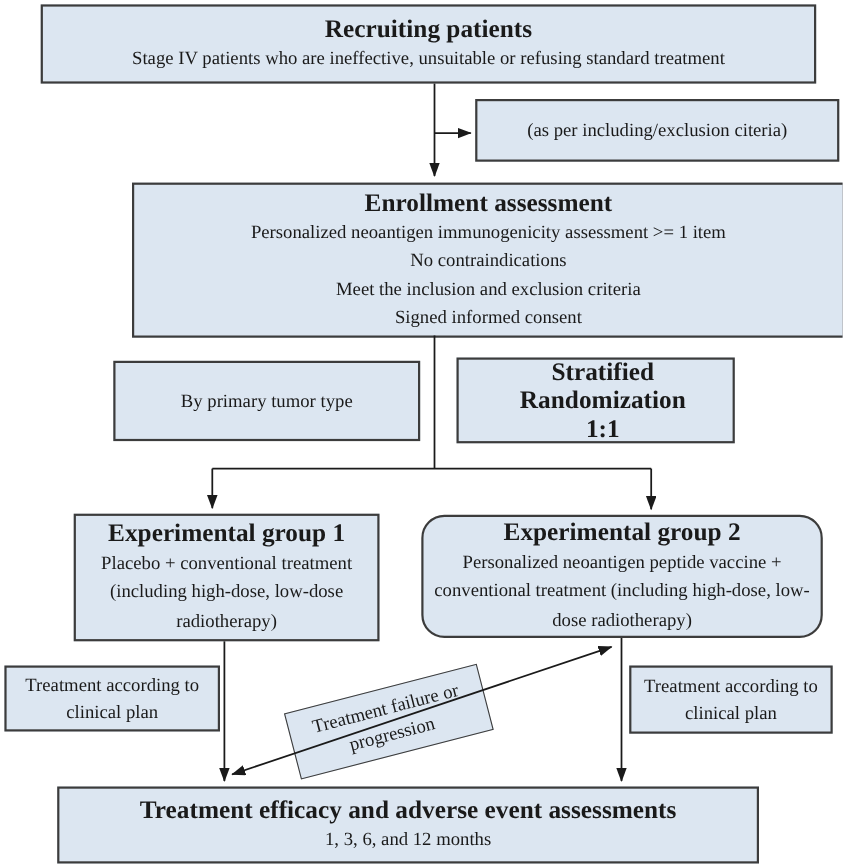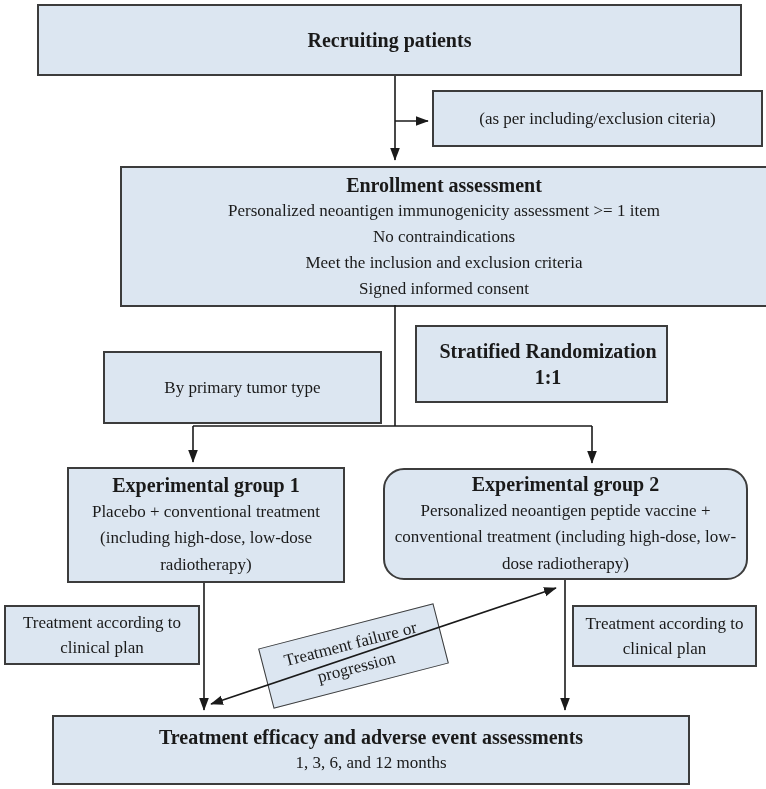--- a/index.html
+++ b/index.html
@@ -21,21 +21,21 @@
     border: 2px solid var(--box-border, #3c3c3c);
     display: flex;
     flex-direction: column;
     justify-content: center;
     align-items: center;
     text-align: center;
     font-size: 17px;
     line-height: 26px;
     padding: 2px 6px;
   }
-  .box .t { font-weight: 700; font-size: 20px; }
+  .box .t { font-weight: 700; font-size: 23px; }
   .box .b { font-weight: 400; }
   .wide-lines { line-height: 26.5px; }
   #arrows {
     position: absolute;
     left: 0; top: 0;
     pointer-events: none;
   }
   #arrows path {
     stroke: var(--arrow, #1a1a1a);
     stroke-width: 1.6;
@@ -46,35 +46,36 @@
     fill: var(--arrow, #1a1a1a);
   }
 </style>
 </head>
 <body>
 
 <div id="diagram">
 
   <div class="box" style="left:37px; top:4px; width:705px; height:72px;">
     <div class="t">Recruiting patients</div>
+    <div class="b">Stage IV patients who are ineffective, unsuitable or refusing standard treatment</div>
   </div>
 
   <div class="box" style="left:432px; top:90px; width:331px; height:57px;">
     <div class="b">(as per including/exclusion citeria)</div>
   </div>
 
   <div class="box" style="left:120px; top:166px; width:648px; height:141px;font-family:Liberation Serif, serif;">
     <div class="t">Enrollment assessment</div>
     <div class="b">Personalized neoantigen immunogenicity assessment &gt;= 1 item</div>
     <div class="b">No contraindications</div>
     <div class="b">Meet the inclusion and exclusion criteria</div>
     <div class="b">Signed informed consent</div>
   </div>
 
-  <div class="box" style="left:103px; top:328px; width:279px; height:73px;margin-top:23px;">
+  <div class="box" style="left:103px; top:328px; width:279px; height:73px;">
     <div class="b">By primary tumor type</div>
   </div>
 
   <div class="box" style="left:415px; top:325px; width:253px; height:78px;padding-left:19px;">
     <div class="t">Stratified Randomization</div>
     <div class="t">1:1</div>
   </div>
 
   <div class="box wide-lines" style="left:67px; top:467px; width:278px; height:116px;">
     <div class="t">Experimental group 1</div>

